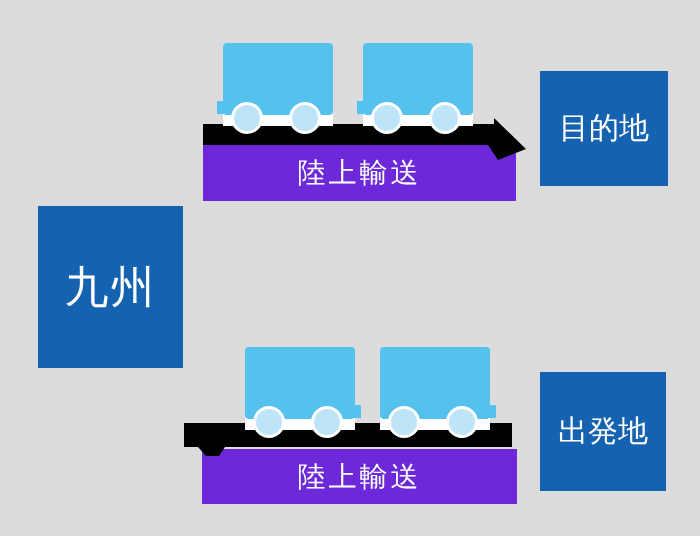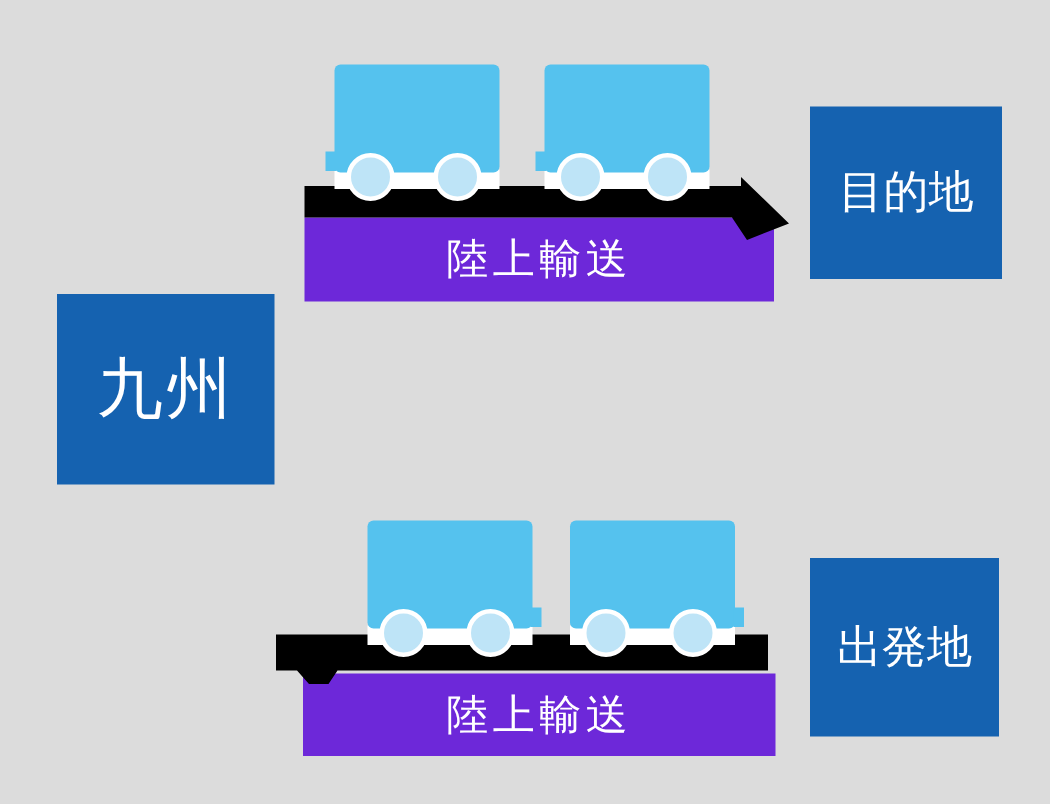--- a/index.html
+++ b/index.html
@@ -14,21 +14,21 @@
     overflow:hidden;
   }
   
   .loc-box{
     position:absolute;
     background:#1562b0;
     color:#ffffff;
     display:flex;align-items:center;justify-content:center;
     z-index:1;
   }
-  .box-kyushu{left:38px;top:196px;width:145px;height:127px;font-size:44px;letter-spacing:2px;}
+  .box-kyushu{left:38px;top:206px;width:145px;height:162px;font-size:44px;letter-spacing:2px;}
   .box-dest{left:540px;top:71px;width:128px;height:115px;font-size:30px;}
   .box-origin{left:540px;top:372px;width:126px;height:119px;font-size:30px;}
   
   .route-label{
     position:absolute;
     background:#6d28d9;
     color:#ffffff;
     display:flex;align-items:center;justify-content:center;
     font-size:28px;
     letter-spacing:3px;

